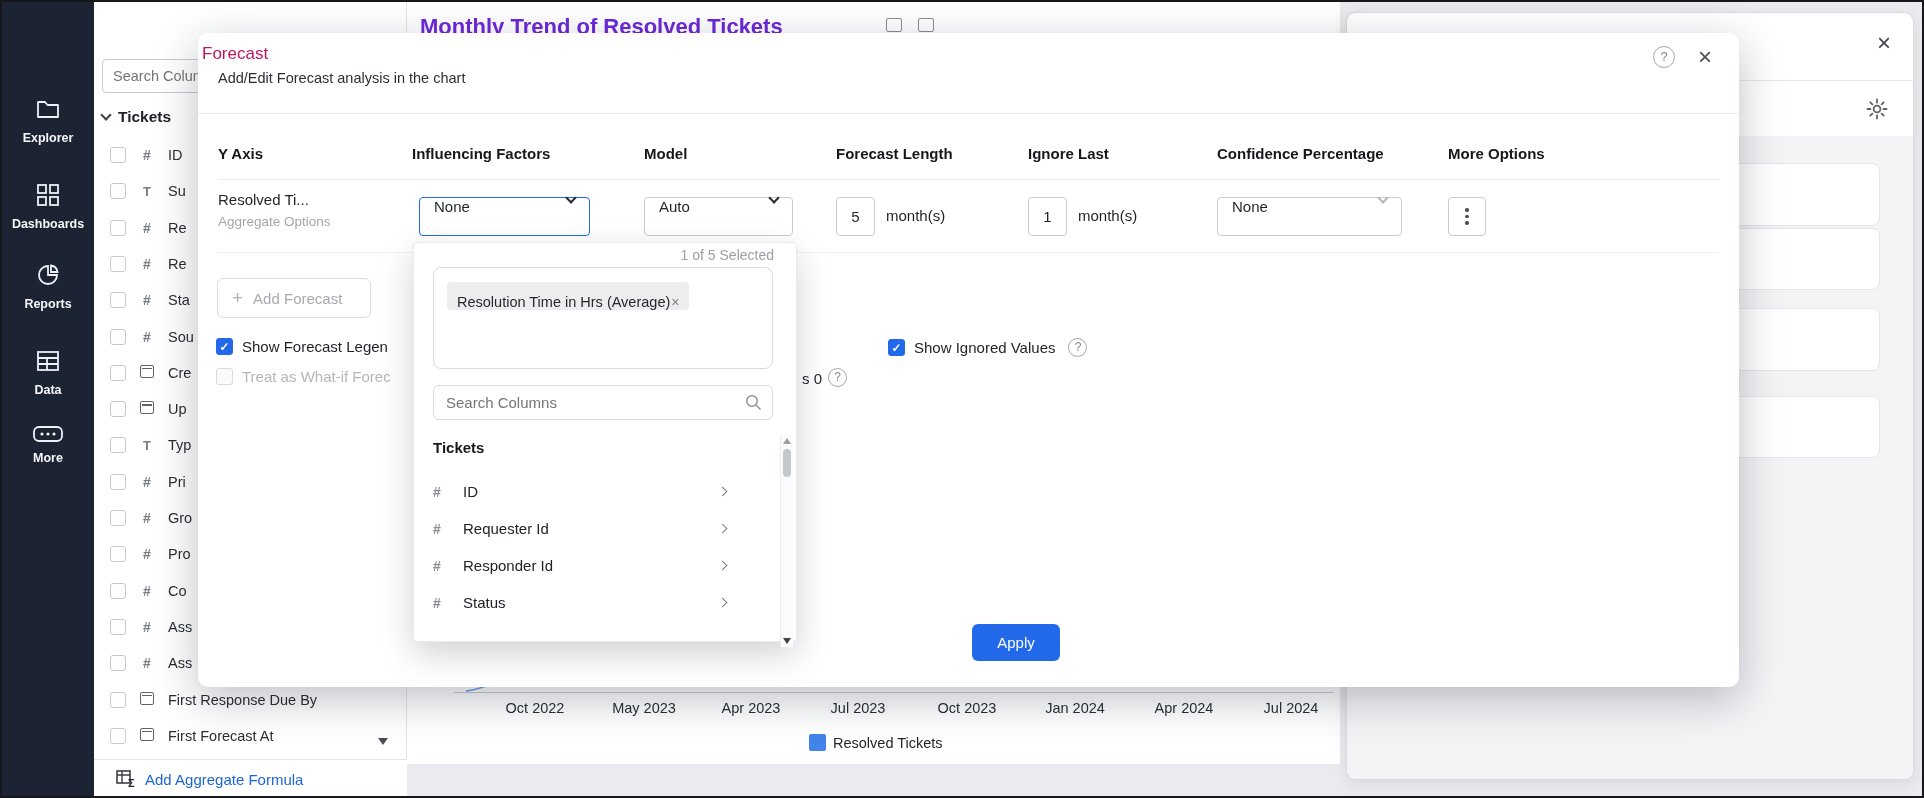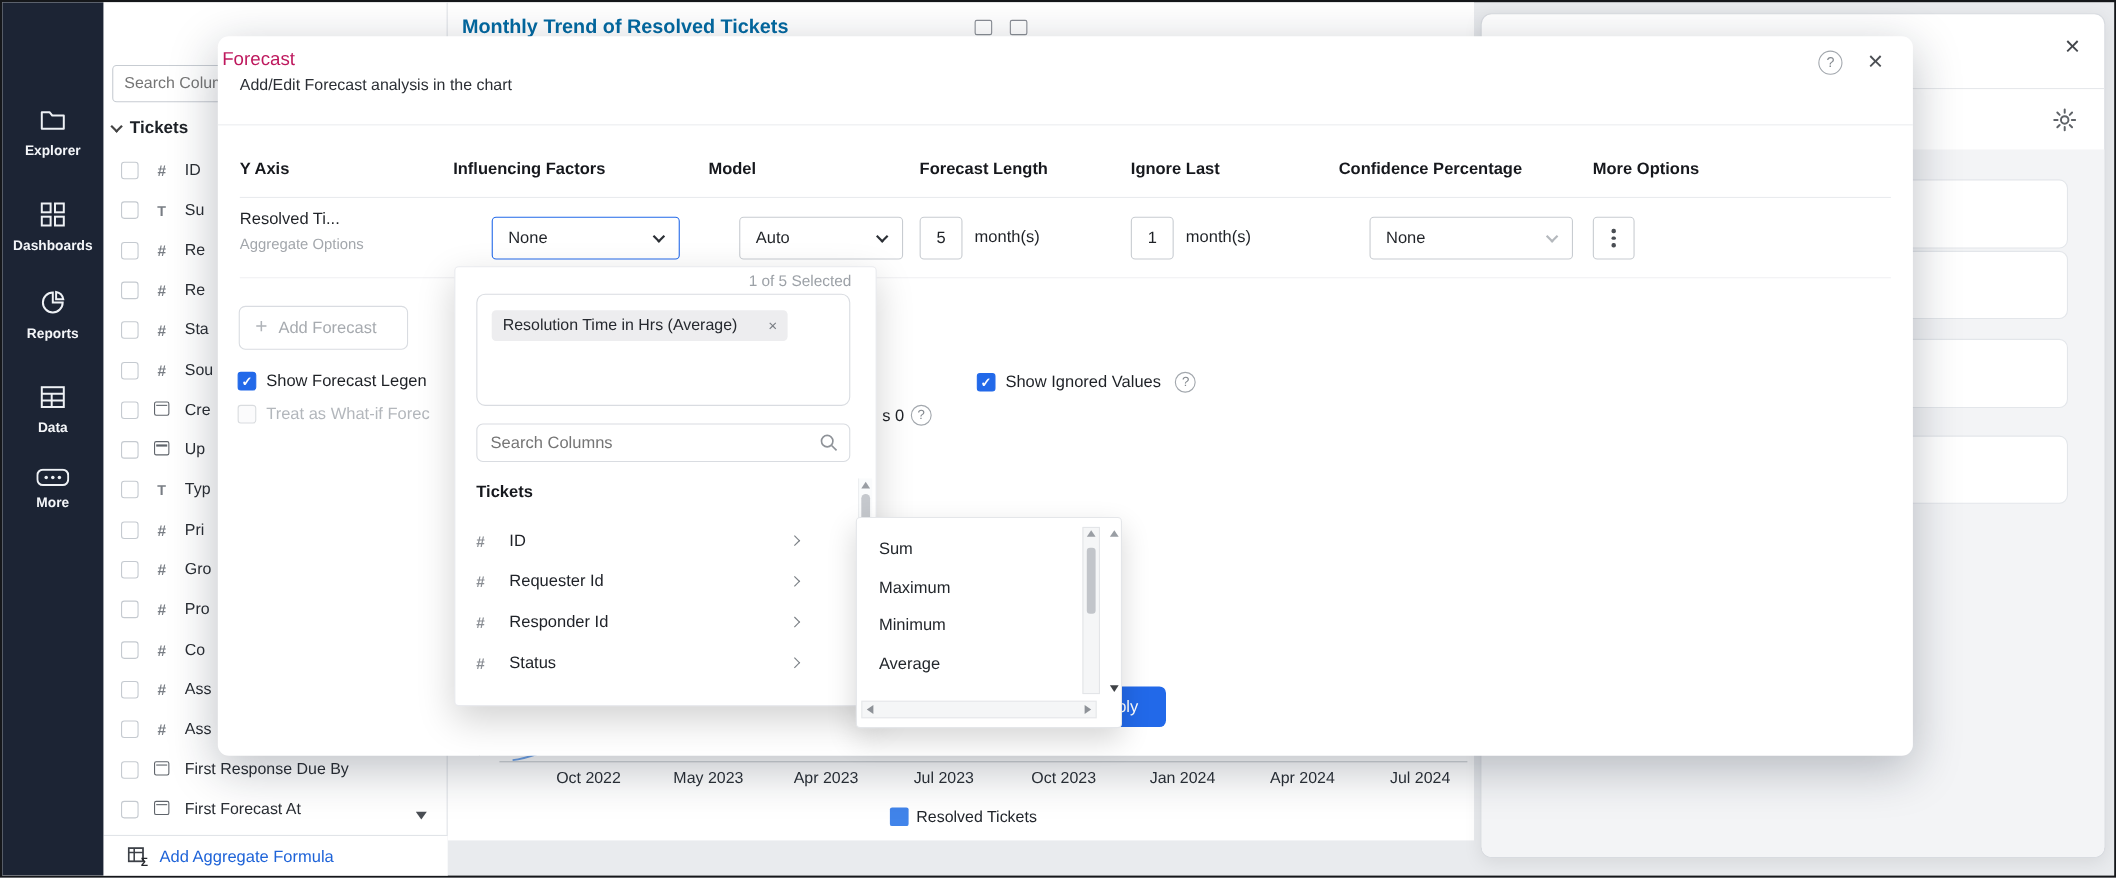--- a/index.html
+++ b/index.html
@@ -41,21 +41,21 @@
   .fi-ico{width:18px;text-align:center;color:#787d84;font-size:14px;font-weight:bold;flex:0 0 18px;}
   .fi-lbl{font-size:14.5px;color:#2a2e34;}
   .cal{display:inline-block;width:14px;height:13px;border:1.6px solid #5f646b;border-radius:2px;position:relative;}
   .cal:before{content:"";position:absolute;left:1px;right:1px;top:2px;height:1.6px;background:#5f646b;}
   .panel-scroll-arrow{left:376px;top:736px;width:0;height:0;border-left:5px solid transparent;border-right:5px solid transparent;border-top:7px solid #4a4e54;z-index:4;}
   .agg-bar{left:92px;top:757px;width:313px;height:39px;background:#fff;border-top:1px solid #e1e4e8;z-index:4;display:flex;align-items:center;padding-left:22px;gap:9px;}
   .agg-lbl{color:#1e63d8;font-size:15px;cursor:pointer;}
 
   
   .chart-card{left:405px;top:0;width:933px;height:762px;background:#fff;z-index:1;}
-  .chart-title{left:418px;top:12px;font-size:18px;font-weight:bold;color:#0369a1;z-index:1;white-space:nowrap;text-align:center;}
+  .chart-title{left:418px;top:12px;font-size:22px;font-weight:bold;color:#6d28d9;z-index:1;white-space:nowrap;text-align:center;}
   .chart-action{top:16px;width:16px;height:14px;border:1.6px solid #8a8e95;border-radius:2px;z-index:1;}
   .axis-zero{left:430px;top:671px;font-size:14px;color:#33373d;z-index:1;}
   .axis-line{left:452px;top:690px;width:880px;height:1px;background:#c9ccd0;z-index:1;}
   .curve{left:462px;top:664px;z-index:1;}
   .x-label{top:698px;font-size:14.5px;color:#2a2f36;z-index:1;transform:translateX(-50%);white-space:nowrap;margin-left:30px;}
   .legend{left:807px;top:732px;z-index:1;display:flex;align-items:center;gap:7px;}
   .legend-swatch{width:17px;height:17px;border-radius:2px;}
   .legend-lbl{font-size:14.5px;color:#23272d;}
 
   
@@ -74,21 +74,21 @@
   .m-sub{left:20px;top:37px;font-size:14.5px;color:#2b2f35;}
   .help-circ{width:22px;height:22px;border:1.4px solid #a2a7ad;border-radius:50%;color:#83888e;font-size:13px;text-align:center;line-height:20px;cursor:pointer;}
   .m-help{left:1455px;top:13px;}
   .m-close{left:1500px;top:10px;font-size:24px;color:#4c4f54;cursor:pointer;}
   .m-div1{left:0;top:80px;width:1541px;height:1px;background:#ecedf0;}
   .m-colhead{top:112px;font-size:15px;font-weight:bold;color:#16181d;white-space:nowrap;}
   .m-div2{left:20px;top:146px;width:1501px;height:1px;background:#e9ebee;}
   .m-div3{left:20px;top:219px;width:1501px;height:1px;background:#f0f1f3;}
   .yaxis-lbl{left:20px;top:158px;font-size:15px;color:#1f2227;}
   .yaxis-sub{left:20px;top:181px;font-size:13.5px;color:#a3a7ac;}
-  .dd{height:39px;border:1px solid #c8ccd1;border-radius:4px;background:#fff;display:flex;align-items:center;padding:0 14px;justify-content:space-between;cursor:pointer;margin-left:28px;}
+  .dd{height:39px;border:1px solid #c8ccd1;border-radius:4px;background:#fff;display:flex;padding:0 14px;justify-content:space-between;cursor:pointer;}
   .dd .val{font-size:15px;color:#1f2227;}
   .dd.focused{border:1.6px solid #2269e9;}
   .num-in{width:39px;height:39px;border:1px solid #c8ccd1;border-radius:4px;text-align:center;font-size:15px;color:#1f2227;font-family:inherit;padding:0;}
   .unit{font-size:15px;color:#1f2227;}
   .kebab{left:1250px;top:164px;width:38px;height:39px;border:1px solid #c8ccd1;border-radius:4px;display:flex;align-items:center;justify-content:center;cursor:pointer;}
   .dots{display:flex;flex-direction:column;gap:3px;}
   .dots i{width:3.5px;height:3.5px;border-radius:50%;background:#4a4e54;}
   .add-forecast{left:19px;top:245px;width:154px;height:40px;border:1px solid #d9dce1;border-radius:6px;background:#fff;
     display:flex;align-items:center;gap:10px;padding-left:14px;color:#a6aaaf;font-size:15px;cursor:default;}
   .af-plus{font-size:19px;color:#b0b4b9;}
@@ -100,21 +100,21 @@
   .cb-lbl.dis{color:#b3b7bc;}
   .frag{font-size:15px;color:#1e2126;}
   .apply-btn{left:774px;top:591px;width:88px;height:37px;background:#2269e9;border-radius:6px;color:#fff;
     font-size:15px;text-align:center;line-height:37px;cursor:pointer;z-index:11;}
 
   
   .inf-panel{left:411px;top:240px;width:384px;height:400px;background:#fff;border:1px solid #e9eaee;border-radius:4px;
     box-shadow:0 12px 34px rgba(0,0,0,.18);z-index:20;}
   .inf-count{position:absolute;right:22px;top:4px;font-size:14px;color:#9ca1a7;}
   .chip-box{position:absolute;left:19px;top:24px;width:340px;height:102px;border:1px solid #d9dce1;border-radius:8px;}
-  .chip{position:absolute;left:13px;top:14px;height:28px;background:#ededef;border-radius:4px;display:inline-flex;align-items:center;gap:28px;padding:0 10px;}
+  .chip{position:absolute;left:13px;top:14px;height:28px;background:#ededef;border-radius:4px;display:inline-flex;align-items:flex-end;gap:1px;padding:0 10px;}
   .chip-lbl{font-size:14.5px;color:#26292f;white-space:nowrap;}
   .chip-x{font-size:14px;color:#7b7f85;cursor:pointer;}
   .inf-search{position:absolute;left:19px;top:142px;width:340px;height:35px;}
   .inf-search input{width:100%;height:100%;border:1px solid #d9dce1;border-radius:6px;padding:0 34px 0 12px;font-size:15px;font-family:inherit;color:#333;outline:none;}
   .mag{position:absolute;right:11px;top:9px;width:17px;height:17px;}
   .inf-group{position:absolute;left:19px;top:196px;font-size:15px;font-weight:bold;color:#16181d;}
   .inf-item{position:absolute;left:0;width:352px;height:37px;display:flex;align-items:center;cursor:pointer;}
   .inf-item .hash{width:20px;margin-left:19px;color:#8a8e94;font-size:14px;font-weight:bold;}
   .inf-item .lbl{margin-left:10px;font-size:15px;color:#202329;}
   .inf-item .chev{position:absolute;right:40px;border-color:#7a7f85;width:7px;height:7px;border-width:1.8px;}
@@ -439,32 +439,14 @@
           <span class="chev right"></span>
         </div>
       </div>
     <div class="vscroll">
       <div class="tri-up"></div>
       <div class="vthumb"></div>
       <div class="tri-dn vs-dn"></div>
     </div>
   </div>
 
-  <div class="abs sub-panel">
-    <div id="sub-items">
-        <div class="sub-item" style="top: 12px;">Sum</div>
-        <div class="sub-item" style="top: 46.5px;">Maximum</div>
-        <div class="sub-item" style="top: 81px;">Minimum</div>
-        <div class="sub-item" style="top: 115.5px;">Average</div>
-      </div>
-    <div class="sub-vscroll">
-      <div class="tri-up" style="margin-top:2px;"></div>
-      <div class="sub-vthumb"></div>
-    </div>
-    <div class="sub-outer-up tri-up"></div>
-    <div class="sub-outer-dn tri-dn"></div>
-    <div class="sub-hscroll">
-      <span class="tri-l"></span>
-      <span class="tri-r"></span>
-    </div>
-  </div>
 
 </div>
 
 </body></html>

